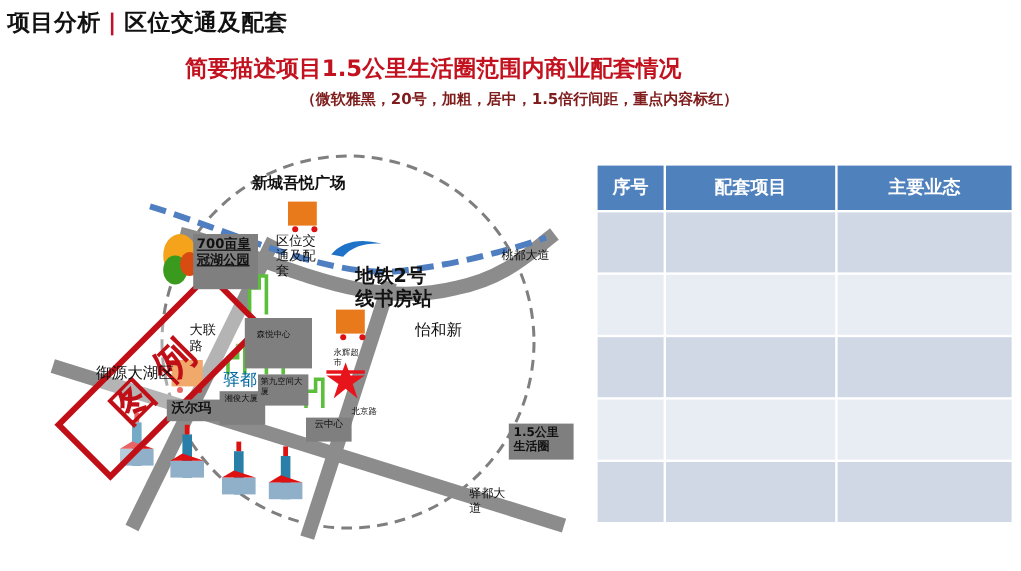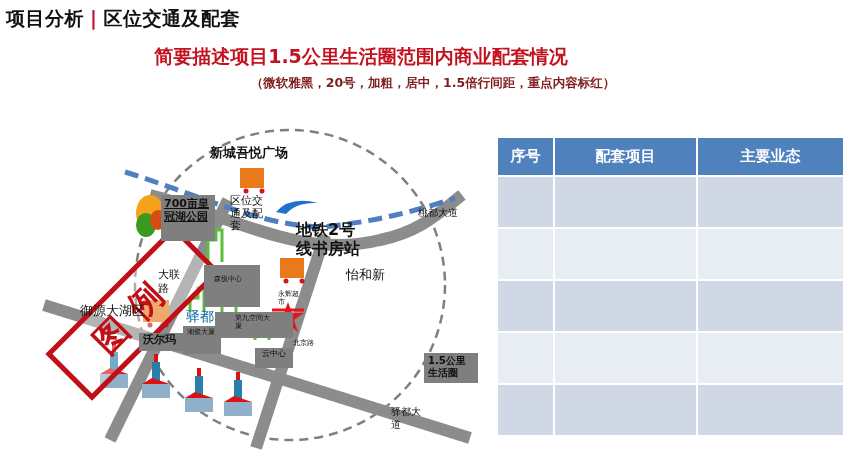--- a/index.html
+++ b/index.html
@@ -111,21 +111,21 @@
   <div class="lbl" style="left:230px;top:105px;width:42px;white-space:normal;font-size:11px;line-height:1.15;">区位交通及配套</div>
   <div class="lbl" style="left:296px;top:130px;width:70px;white-space:normal;font-size:16px;font-weight:bold;line-height:1.2;">地铁2号线书房站</div>
   <div class="lbl" style="left:418px;top:116px;font-size:10px;">桃都大道</div>
   <div class="lbl" style="left:346px;top:176px;font-size:13px;">怡和新</div>
   <div class="lbl" style="left:158px;top:178px;width:28px;white-space:normal;font-size:11px;line-height:1.3;">大联路</div>
   <div class="box" style="left:204px;top:175px;width:36px;height:22px;font-size:7px;font-weight:normal;padding:10px;">森悦中心</div>
   <div class="lbl" style="left:80px;top:212px;font-size:13px;">御源大湖区</div>
   <div class="lbl" style="left:186px;top:218px;font-size:14px;color:#0369a1;">驿都</div>
   <div class="box" style="left:139px;top:243px;width:42px;height:16px;font-size:11px;padding:1px 4px;">沃尔玛</div>
   <div class="box" style="left:183px;top:236px;width:30px;height:24px;font-size:7px;font-weight:normal;padding:2px 4px;white-space:normal;">湘俊大厦</div>
-  <div class="box" style="left:215px;top:222px;width:38px;height:22px;font-size:7px;font-weight:normal;padding:2px 20px;white-space:normal;">第九空间大厦</div>
+  <div class="box" style="left:215px;top:222px;width:38px;height:22px;font-size:7px;font-weight:normal;padding:2px 2px;white-space:normal;">第九空间大厦</div>
   <div class="lbl" style="left:278px;top:200px;width:22px;white-space:normal;font-size:7px;line-height:1.2;">永辉超市</div>
   <div class="lbl" style="left:293px;top:248px;font-size:7px;">北京路</div>
   <div class="box" style="left:255px;top:258px;width:30px;height:18px;font-size:8px;font-weight:normal;padding:1px 4px;text-align:center;">云中心</div>
   <div class="box" style="left:424px;top:263px;width:46px;height:26px;font-size:10px;padding:2px 4px;white-space:normal;">1.5公里生活圈</div>
   <div class="lbl" style="left:391px;top:316px;width:32px;white-space:normal;font-size:10px;line-height:1.25;">驿都大道</div>
 </div>
 
 <table class="tbl">
   <thead>
     <tr>

